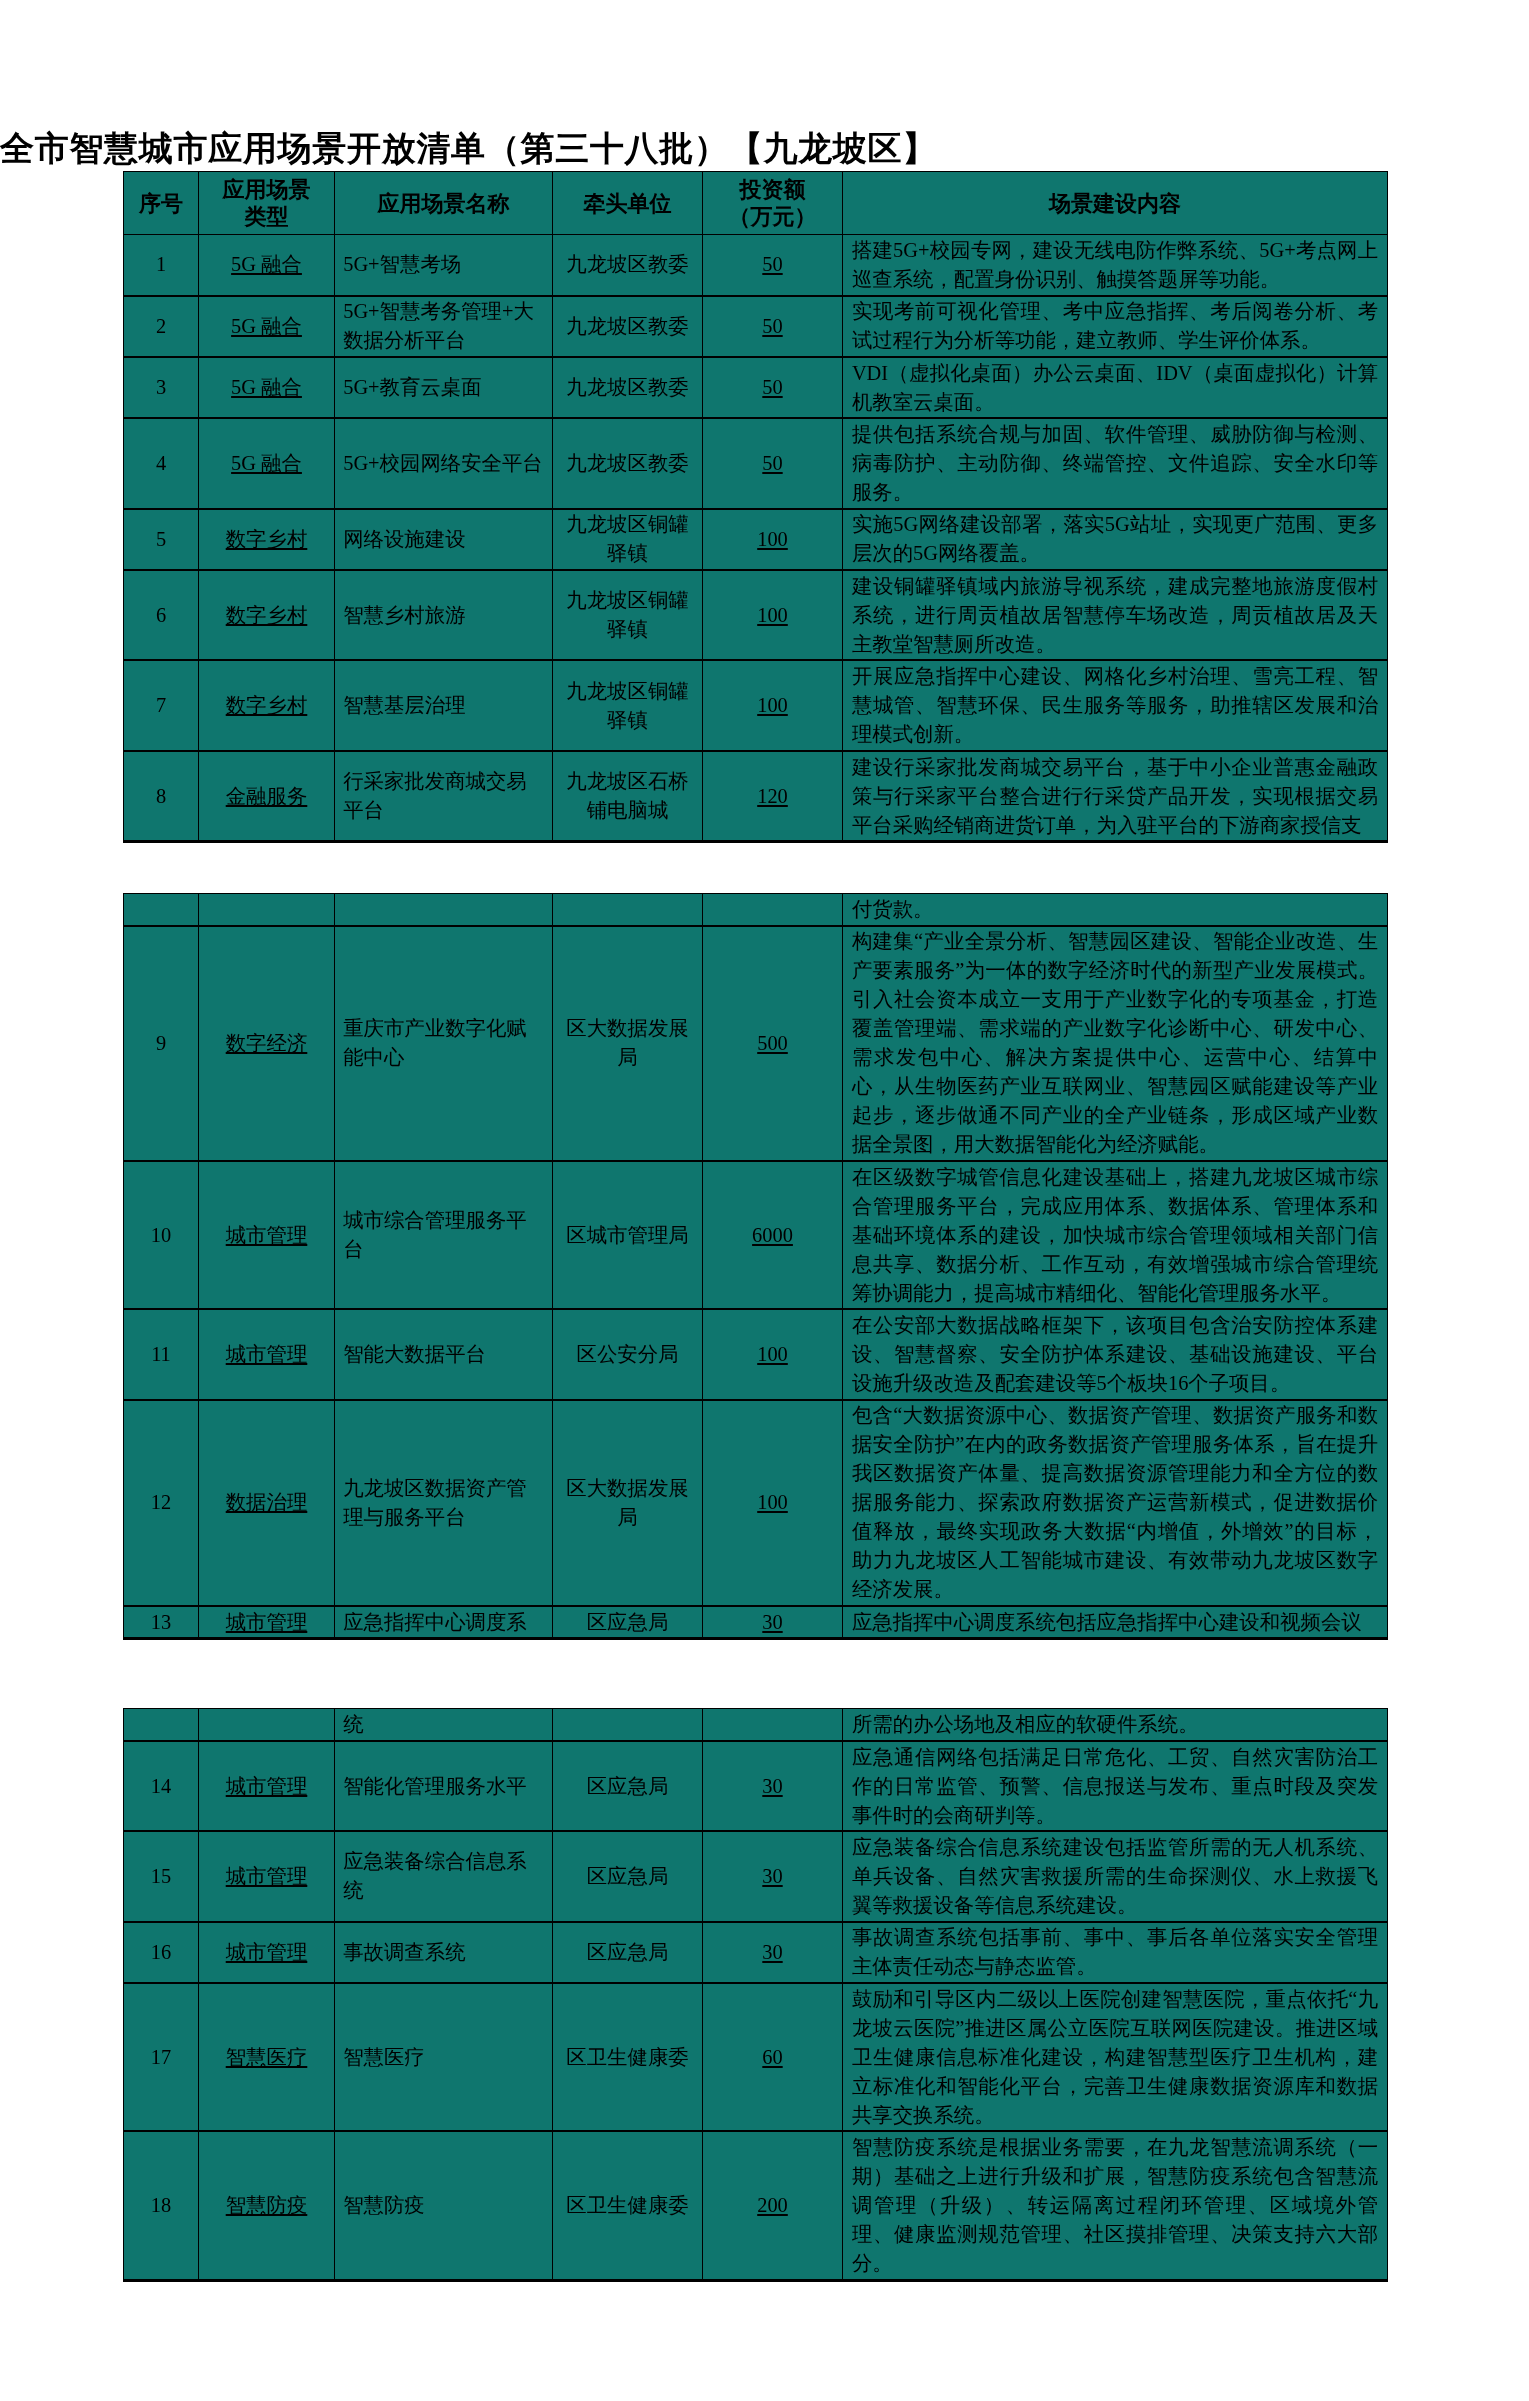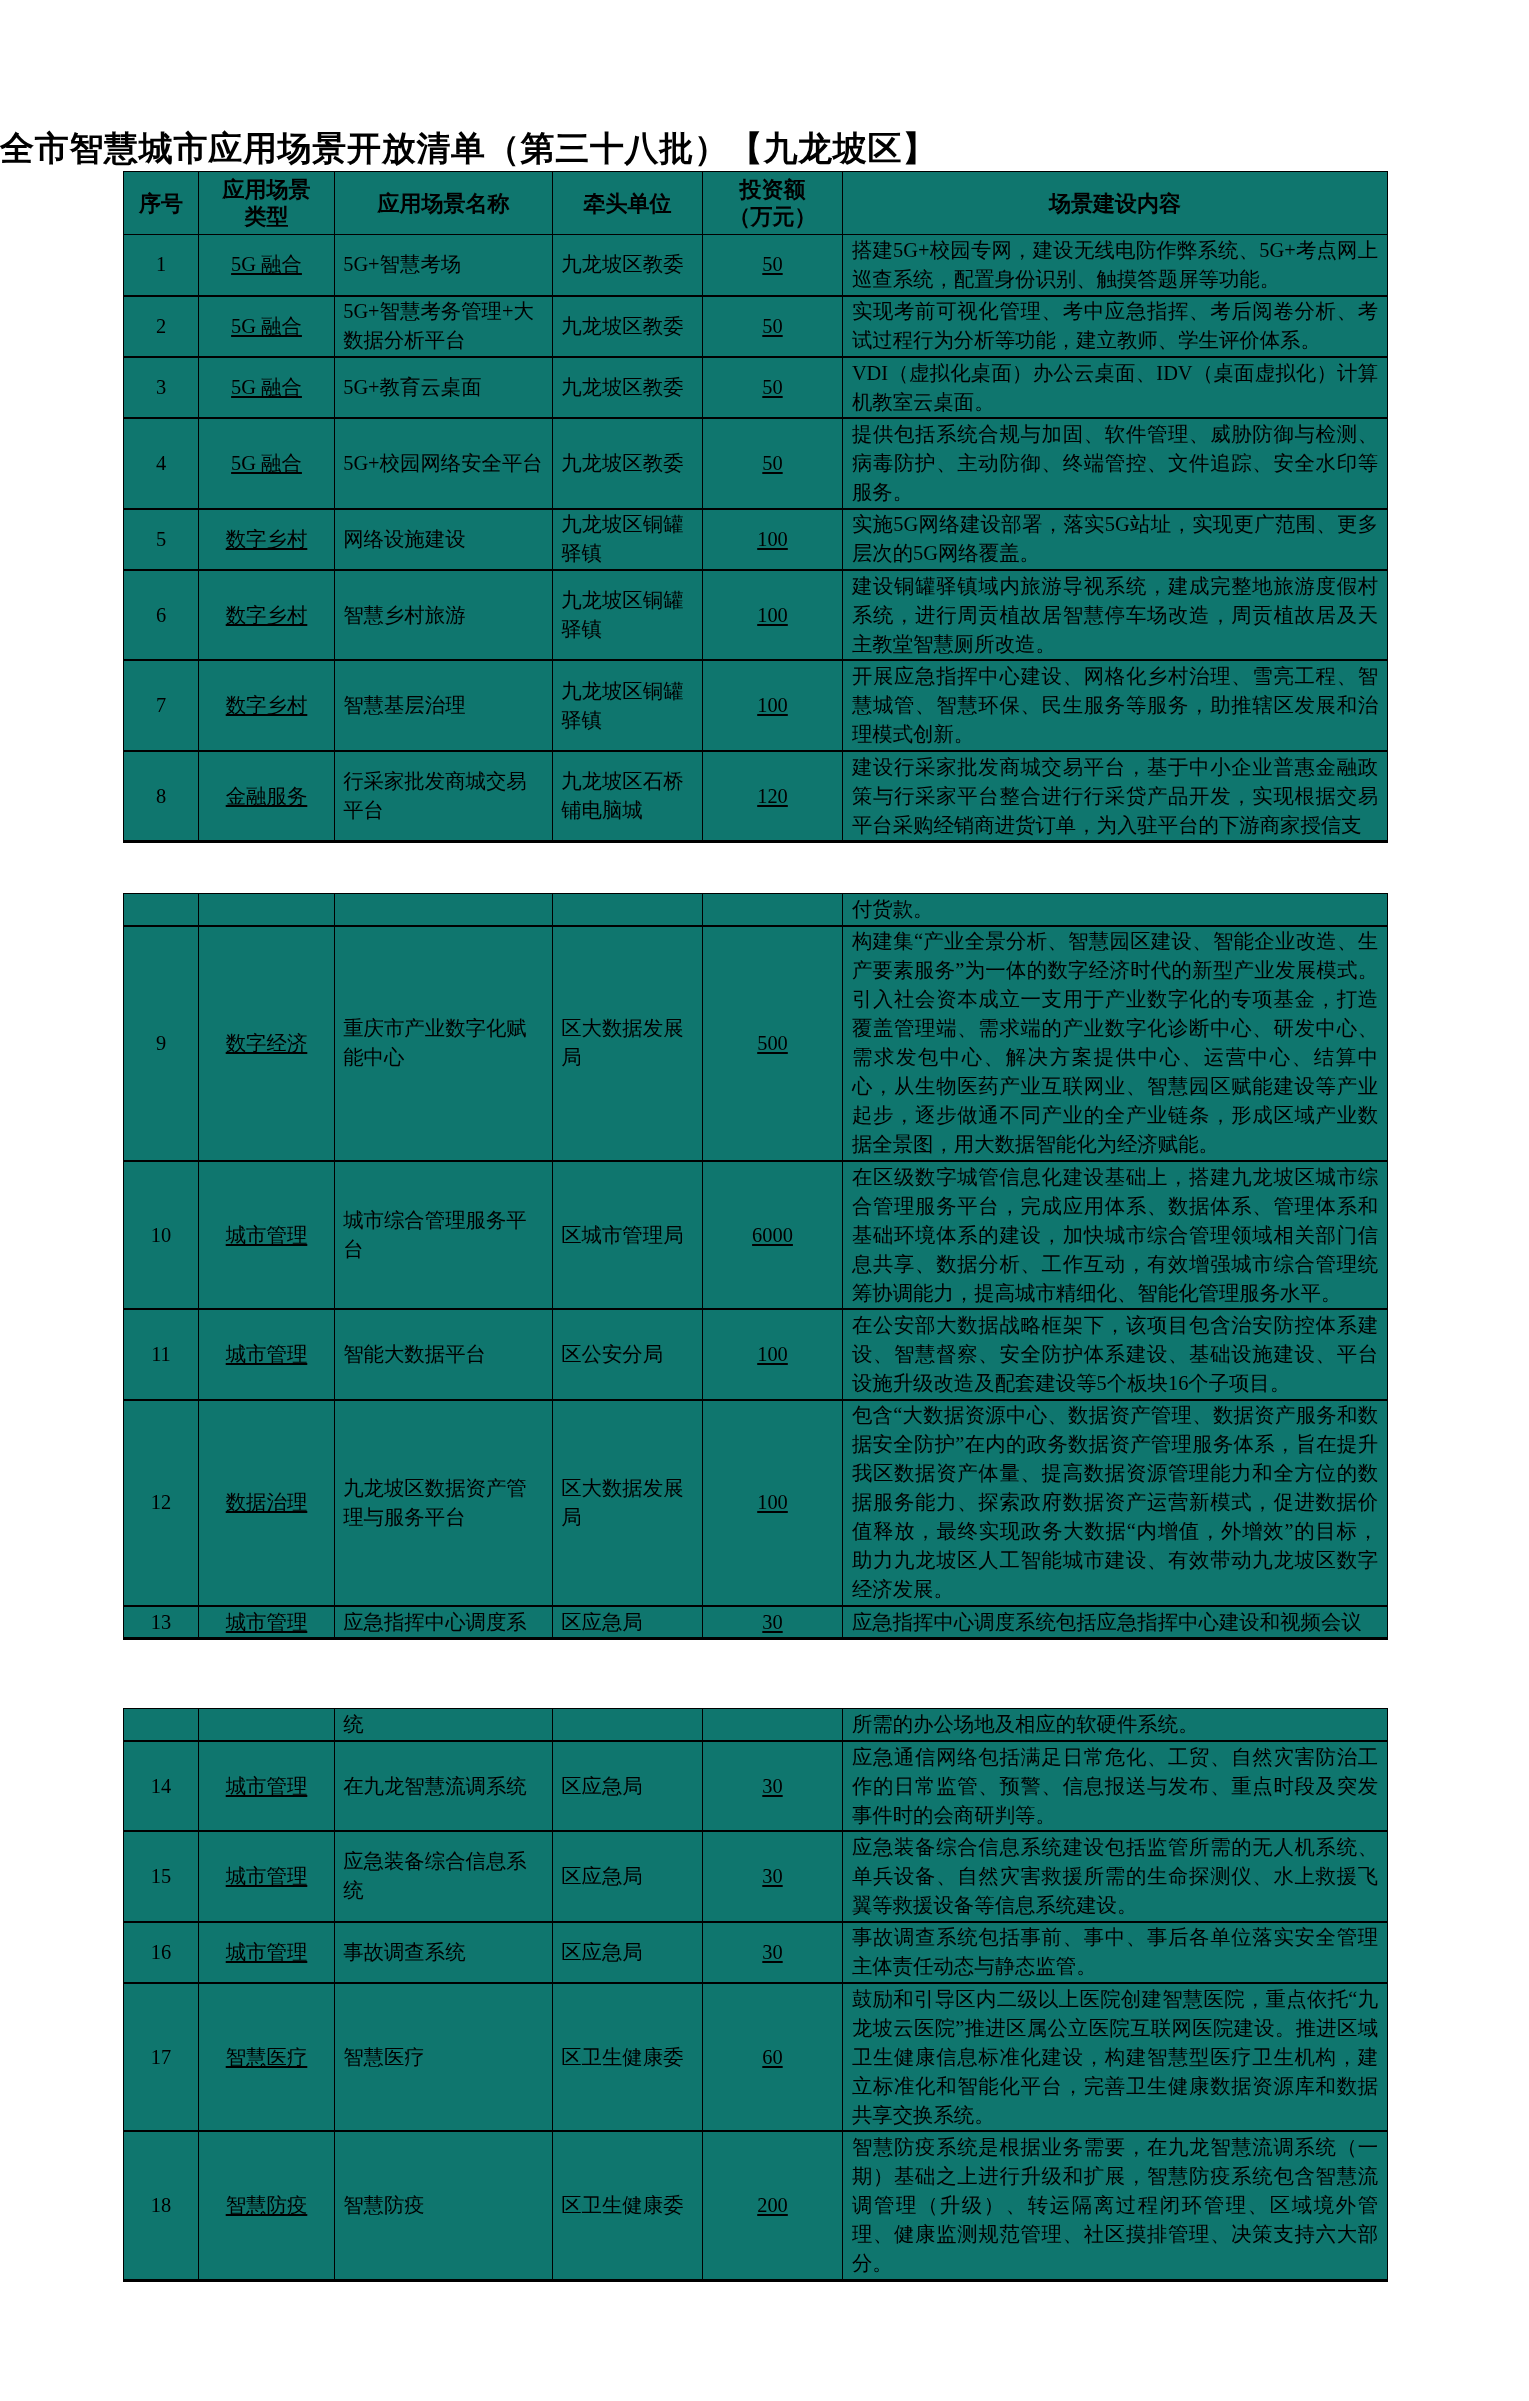--- a/index.html
+++ b/index.html
@@ -67,21 +67,21 @@
   thead th {
     font-weight: bold;
     font-size: 22px;
     line-height: 27px;
     text-align: center;
     padding: 4.1px 15px;
   }
   td.col-no     { text-align: center; }
   td.col-type   { text-align: center; text-decoration: underline; }
   td.col-name   { text-align: left; }
-  td.col-unit   { text-align: left; }
+  td.col-unit   { text-align: center; }
   td.col-amount { text-align: center; text-decoration: underline; }
   td.col-content {
     text-align: justify;
     padding: 0.7px 8.9px;
   }
 </style>
 </head>
 <body>
 
 <div class="page">
@@ -251,21 +251,21 @@
           <td class="col-no"></td>
           <td class="col-type"></td>
           <td class="col-name">统</td>
           <td class="col-unit"></td>
           <td class="col-amount"></td>
           <td class="col-content">所需的办公场地及相应的软硬件系统。</td>
         </tr>
         <tr>
           <td class="col-no">14</td>
           <td class="col-type">城市管理</td>
-          <td class="col-name">在九龙智慧流调系统</td>
+          <td class="col-name">智能化管理服务水平</td>
           <td class="col-unit">区应急局</td>
           <td class="col-amount">30</td>
           <td class="col-content">应急通信网络包括满足日常危化、工贸、自然灾害防治工作的日常监管、预警、信息报送与发布、重点时段及突发事件时的会商研判等。</td>
         </tr>
         <tr>
           <td class="col-no">15</td>
           <td class="col-type">城市管理</td>
           <td class="col-name">应急装备综合信息系统</td>
           <td class="col-unit">区应急局</td>
           <td class="col-amount">30</td>

